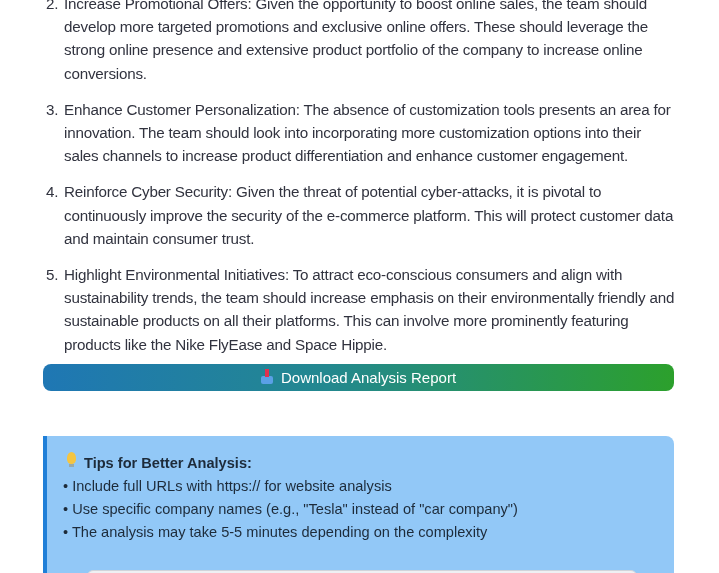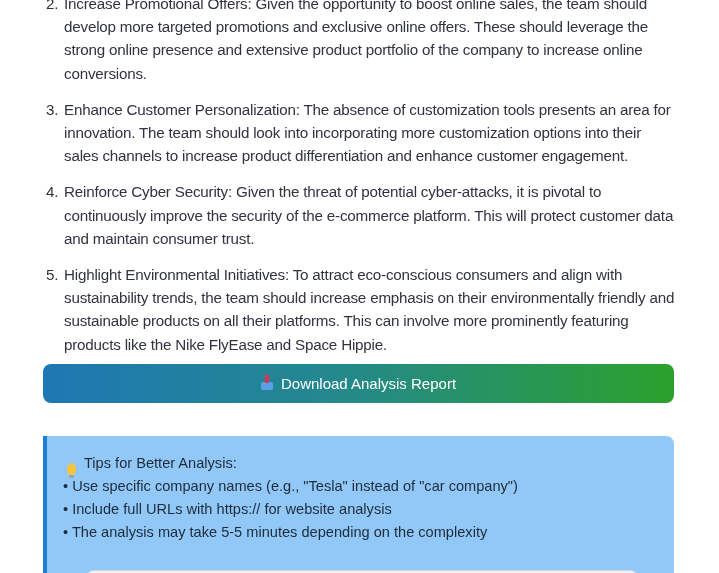--- a/index.html
+++ b/index.html
@@ -2,31 +2,31 @@
 <html><head>
 <meta charset="utf-8">
 <style>
   html, body { margin:0; padding:0; background:#ffffff; }
   body { width:719px; height:573px; overflow:hidden; position:relative;
          font-family:"Liberation Sans", sans-serif; color:#31333f; }
   .list { position:absolute; left:0; top:-8px; width:719px; margin:0; padding:0; list-style:none; }
   .item { position:relative; padding-left:64px; padding-right:40px; font-size:15.2px;
           line-height:23.2px; margin-bottom:13px; letter-spacing:-0.2px; }
   .num { position:absolute; left:46px; top:0; }
-  .btn { position:absolute; left:43px; top:364px; width:631px; height:39px; border-radius:8px;
+  .btn { position:absolute; left:43px; top:364px; width:631px; height:27px; border-radius:8px;
          background:linear-gradient(90deg,#1f77b4 0%,#23888f 45%,#2ca02c 100%);
          color:#fff; display:flex; align-items:center; justify-content:center; font-size:15px;
          cursor:pointer; }
   .btn .ic { width:12px; height:12px; margin-right:8px; position:relative; }
   .btn .ic .tray { position:absolute; left:0; bottom:0; width:12px; height:8px; background:#5aa0e6; border-radius:2px; }
   .btn .ic .arr { position:absolute; left:4px; top:-3px; width:4px; height:8px; background:#e03050; }
   .tips { position:absolute; left:43px; top:436px; width:631px; height:150px; background:#92c8f7;
           border-radius:0 8px 8px 0; border-left:4px solid #1f7fd8; box-sizing:border-box;
           padding:16px 14px 0 16px; font-size:14.6px; line-height:23px; color:#1d2b3a; }
-  .tips-title { font-weight:normal; display:flex; align-items:flex-end; padding-left:4px; }
+  .tips-title { font-weight:bold; display:flex; align-items:flex-start; padding-left:4px; }
   .bulb { display:inline-block; width:9px; height:12px; background:#f4c542; border-radius:50% 50% 40% 40%;
           margin-right:8px; position:relative; }
   .bulb:after { content:""; position:absolute; left:2px; bottom:-3px; width:5px; height:3px; background:#9aa; }
   .tip { white-space:nowrap; }
   .inner { position:absolute; left:40px; top:134px; width:548px; height:30px; background:#eef0f3;
            border-radius:6px; border:1px solid #d0d4da; }
 </style>
 </head>
 <body>
 
@@ -55,17 +55,17 @@
       <span class="arr"></span>
   </span>
   <span>Download Analysis Report</span>
 </div>
 
 <div class="tips">
   <div class="tips-title">
     <span class="bulb"></span>
     <span>Tips for Better Analysis:</span>
   </div>
+  <div class="tip">• Include full URLs with https:// for website analysis</div>
   <div class="tip">• Use specific company names (e.g., "Tesla" instead of "car company")</div>
-  <div class="tip">• Include full URLs with https:// for website analysis</div>
   <div class="tip">• The analysis may take 5-5 minutes depending on the complexity</div>
   <div class="inner"></div>
 </div>
 
 </body></html>

